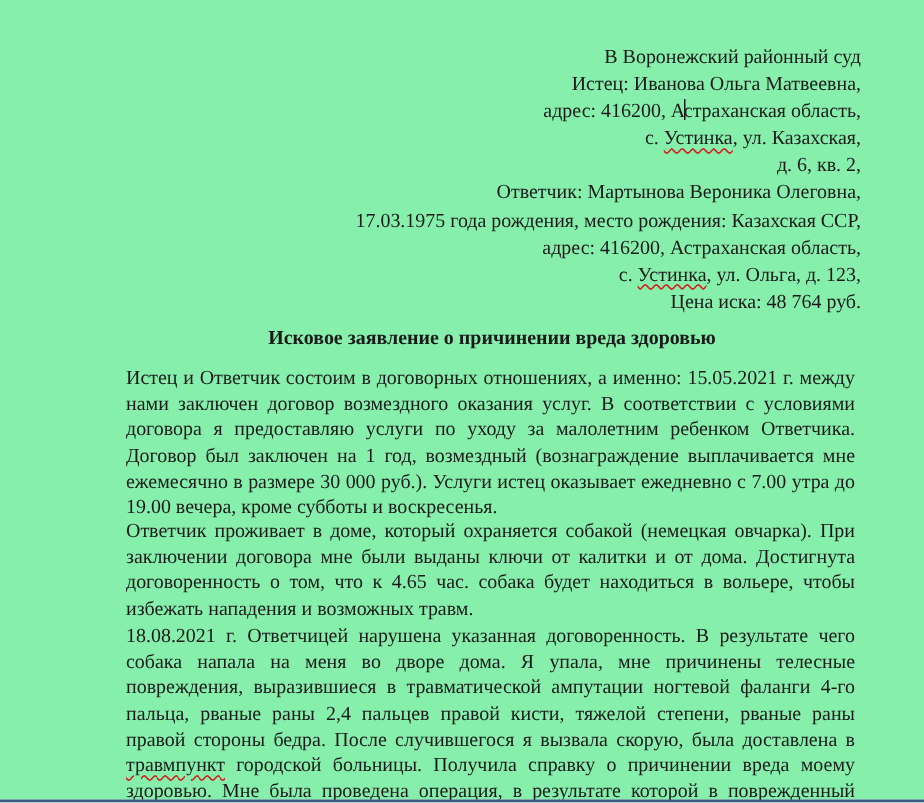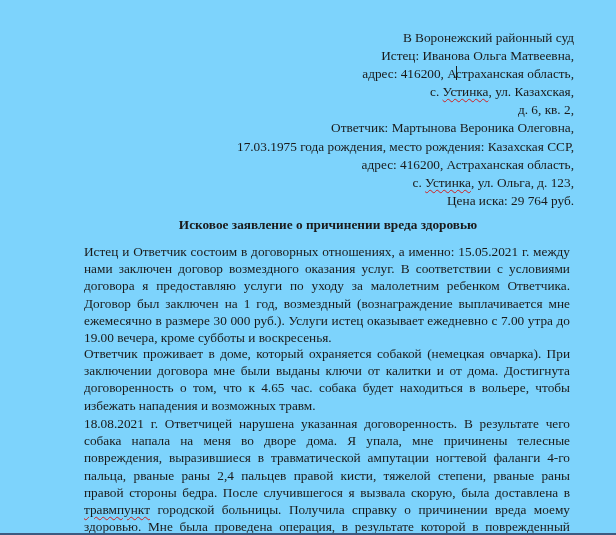--- a/index.html
+++ b/index.html
@@ -13,21 +13,21 @@
       position: relative;
       overflow: hidden;
       font-family: "Liberation Serif", "DejaVu Serif", serif;
       color: #1a1a1a;
     }
     .page {
       position: absolute;
       left: 0; top: 0;
       width: 616px;
       height: 533px;
-      background: #7dd3fc;
+      background: #86efac;
     }
     .header-block {
       position: absolute;
       right: 42px;
       top: 29px;
       width: 520px;
       text-align: right;
       font-size: 13.3px;
       line-height: 18.1px;
     }
@@ -92,21 +92,21 @@
     <div class="line">
       <span>с. </span><span class="spell">Устинка</span><span>, ул. Казахская,</span>
     </div>
     <div class="line">д. 6, кв. 2,</div>
     <div class="line">Ответчик: Мартынова Вероника Олеговна,</div>
     <div class="line">17.03.1975 года рождения, место рождения: Казахская ССР,</div>
     <div class="line">адрес: 416200, Астраханская область,</div>
     <div class="line">
       <span>с. </span><span class="spell">Устинка</span><span>, ул. Ольга, д. 123,</span>
     </div>
-    <div class="line">Цена иска: 29 764 руб.</div>
+    <div class="line">Цена иска: 48 764 руб.</div>
   </div>
 
   <div class="title">Исковое заявление о причинении вреда здоровью</div>
 
   <div class="para p1">Истец и Ответчик состоим в договорных отношениях, а именно: 15.05.2021 г. между нами заключен договор возмездного оказания услуг. В соответствии с условиями договора я предоставляю услуги по уходу за малолетним ребенком Ответчика. Договор был заключен на 1 год, возмездный (вознаграждение выплачивается мне ежемесячно в размере 30 000 руб.). Услуги истец оказывает ежедневно с 7.00 утра до 19.00 вечера, кроме субботы и воскресенья.</div>
 
   <div class="para p2">Ответчик проживает в доме, который охраняется собакой (немецкая овчарка). При заключении договора мне были выданы ключи от калитки и от дома. Достигнута договоренность о том, что к 4.65 час. собака будет находиться в вольере, чтобы избежать нападения и возможных травм.</div>
 
   <div class="para p3"><span>18.08.2021 г. Ответчицей нарушена указанная договоренность. В результате чего собака напала на меня во дворе дома. Я упала, мне причинены телесные повреждения, выразившиеся в травматической ампутации ногтевой фаланги 4-го пальца, рваные раны 2,4 пальцев правой кисти, тяжелой степени, рваные раны правой стороны бедра. После случившегося я вызвала скорую, была доставлена в </span><span class="spell">травмпункт</span><span> городской больницы. Получила справку о причинении вреда моему здоровью. Мне была проведена операция, в результате которой в поврежденный палец поставлены спицы. Сейчас я нуждаюсь в помощи в быту.</span></div>
 

